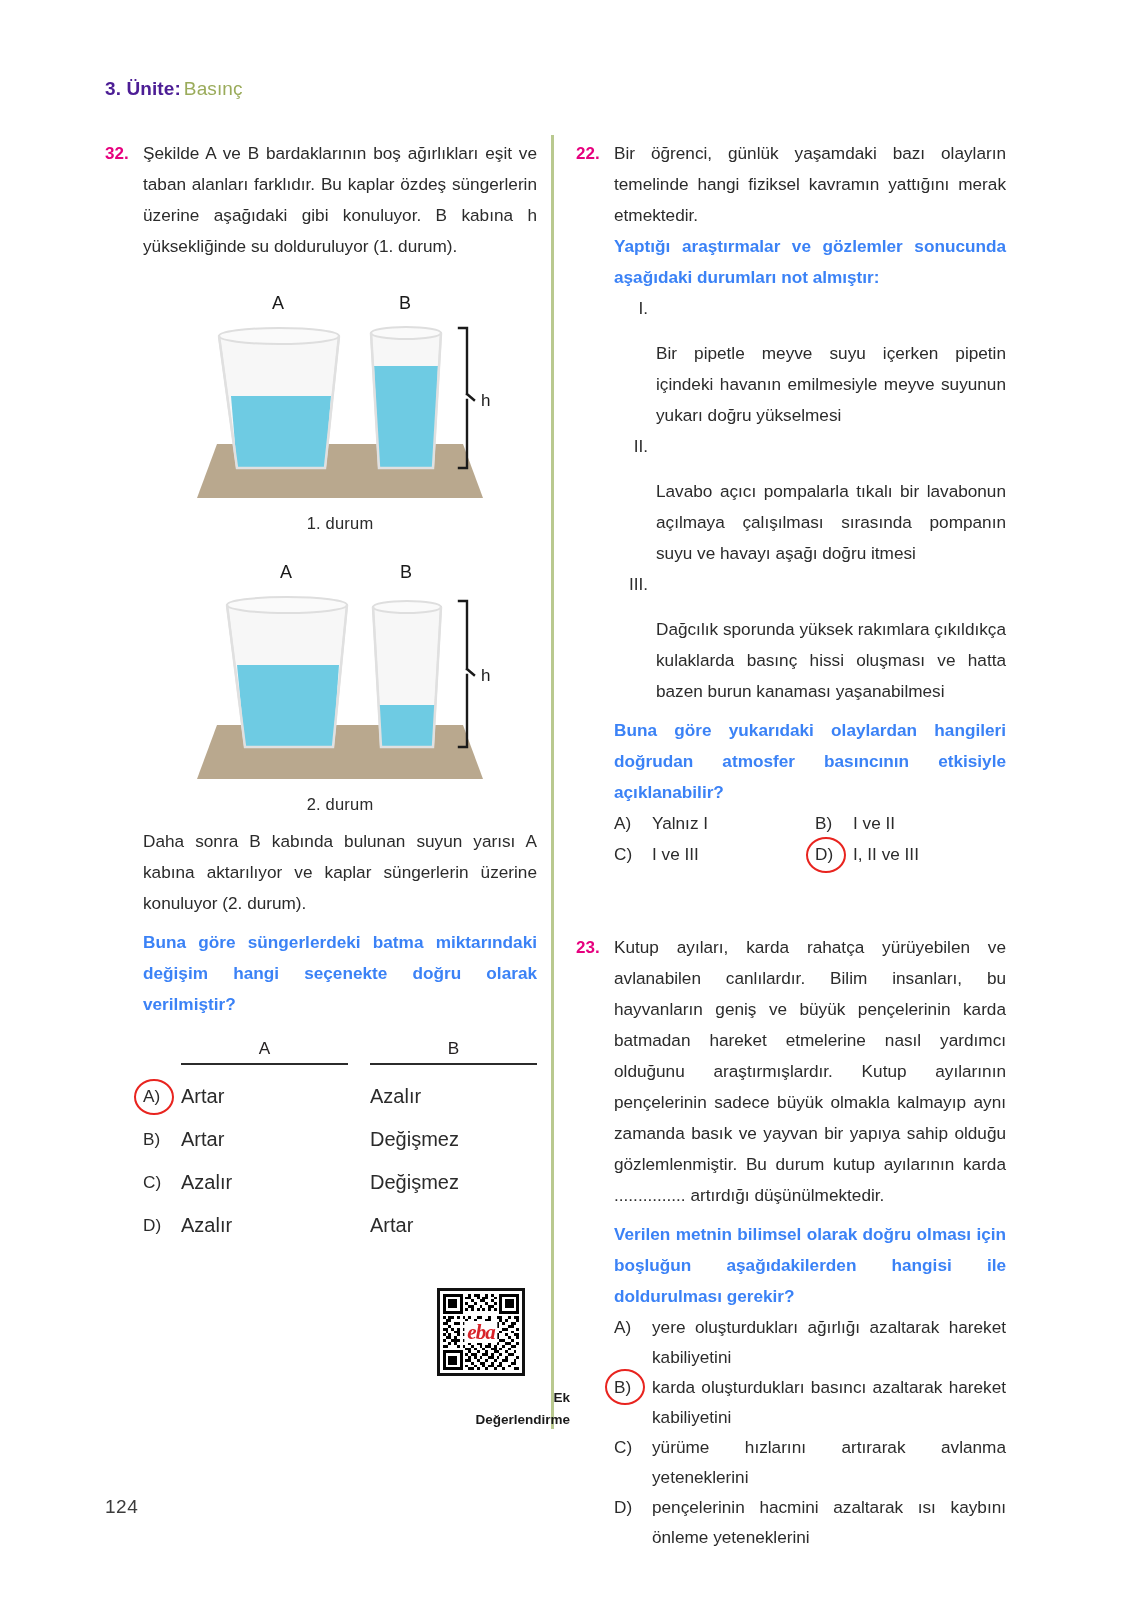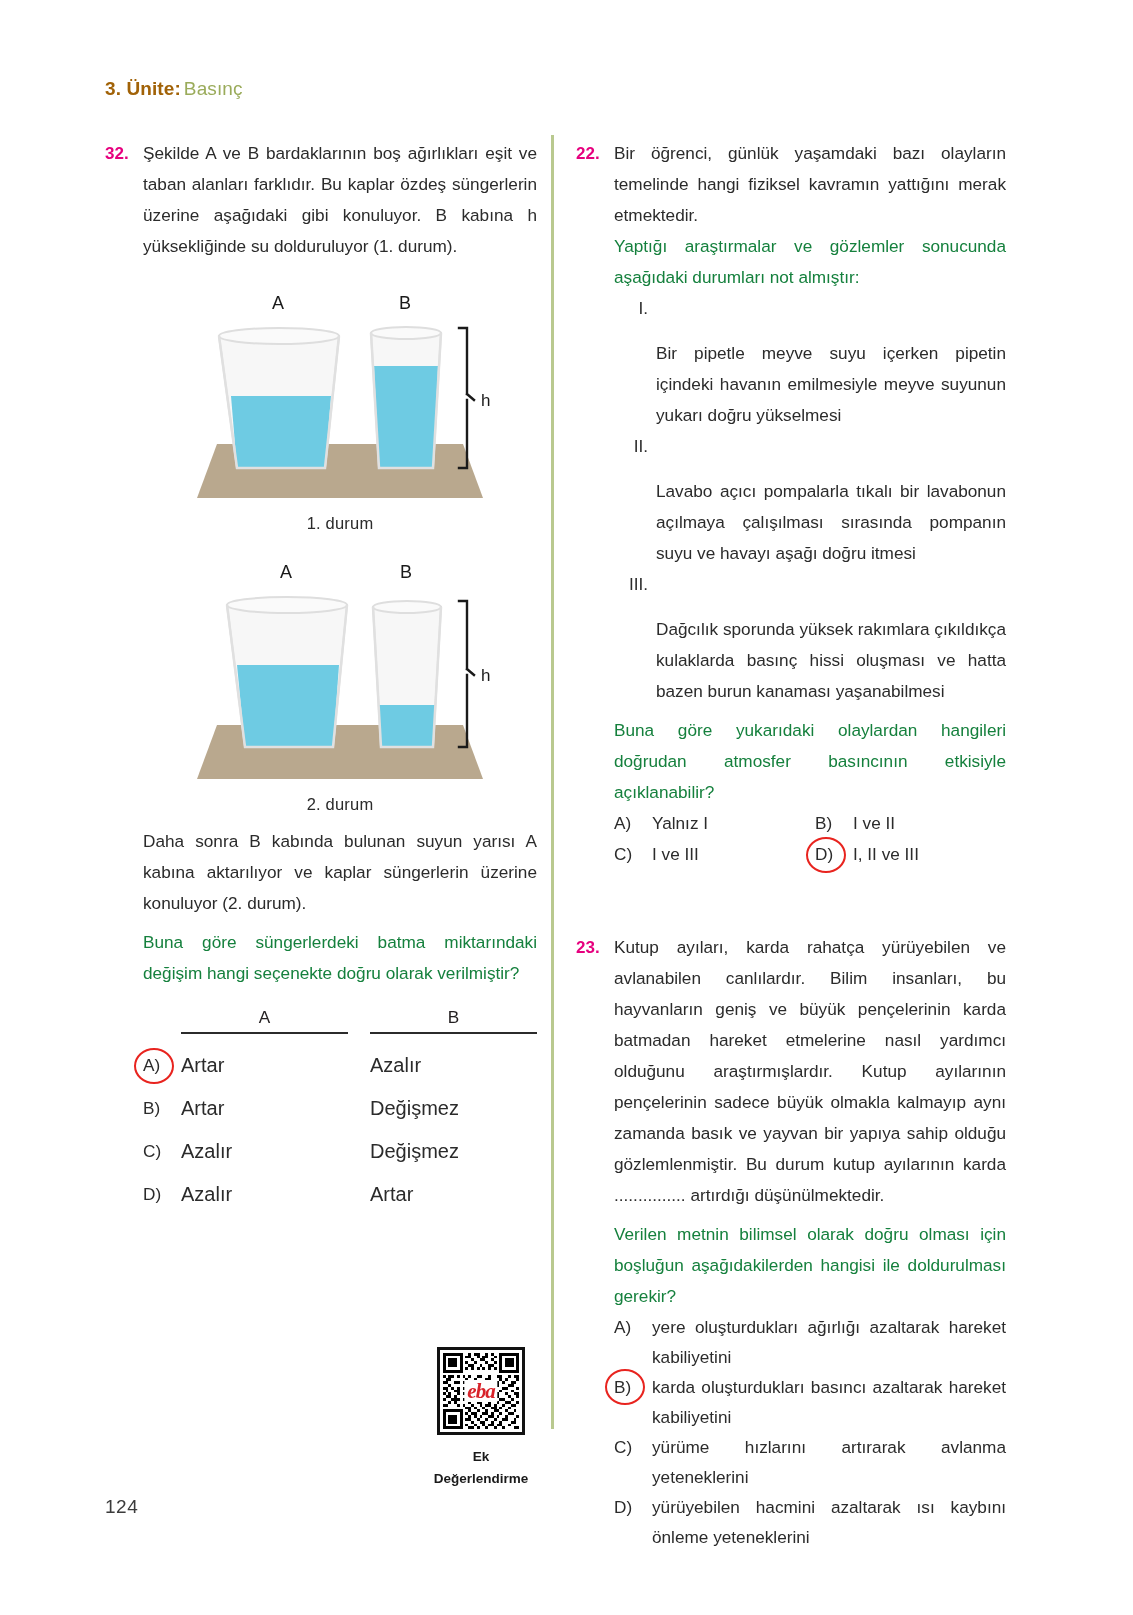--- a/index.html
+++ b/index.html
@@ -23,21 +23,21 @@
   
   .unit-header {
     position: absolute;
     left: 105px;
     top: 78px;
     font-size: 19px;
     letter-spacing: .1px;
   }
   .unit-header .unit-label {
     font-weight: bold;
-    color: #a16207;
+    color: #4c1d95;
   }
   .unit-header .unit-name {
     color: #9aab5a;
     font-weight: normal;
     margin-left: 3px;
   }
 
   
   .col-left {
     position: absolute;
@@ -79,22 +79,22 @@
   }
   .para {
     font-size: 17.2px;
     line-height: 31px;
     text-align: justify;
     text-justify: inter-word;
     margin: 0;
     color: #2b2b2b;
   }
   .para.bold {
-    font-weight: normal;
-    color: #15803d;
+    font-weight: bold;
+    color: #3b82f6;
   }
   .para + .para { margin-top: 0; }
   .spacer-12 { height: 12px; }
   .spacer-8 { height: 8px; }
 
   
   .roman-list {
     margin: 0;
     padding: 0;
     list-style: none;
@@ -213,23 +213,23 @@
     font-size: 20px;
     margin-right: 22px;
     color: #2b2b2b;
   }
   .ans-row .cell:last-child { margin-right: 0; }
 
   
   .qr-block {
     position: absolute;
     left: 392px;
-    top: 1347px;
+    top: 1288px;
     width: 178px;
-    text-align: center;
+    text-align: right;
   }
   .qr-code {
     width: 88px;
     height: 88px;
     margin: 0 auto;
     position: relative;
     background: #ffffff;
     border: 3px solid #111;
     box-sizing: border-box;
   }
@@ -643,21 +643,21 @@
               <span class="circled"></span>
             </span>
             <span class="opt-text">karda oluşturdukları basıncı azaltarak hareket kabiliyetini</span>
           </li>
           <li class="opt-row">
             <span class="opt-letter">C)</span>
             <span class="opt-text">yürüme hızlarını artırarak avlanma yeteneklerini</span>
           </li>
           <li class="opt-row">
             <span class="opt-letter">D)</span>
-            <span class="opt-text">yürüyebilen hacmini azaltarak ısı kaybını önleme yeteneklerini</span>
+            <span class="opt-text">pençelerinin hacmini azaltarak ısı kaybını önleme yeteneklerini</span>
           </li>
         </ul>
       </div>
     </div>
   </div>
 
   <div class="page-number">124</div>
 
 </div>
 

